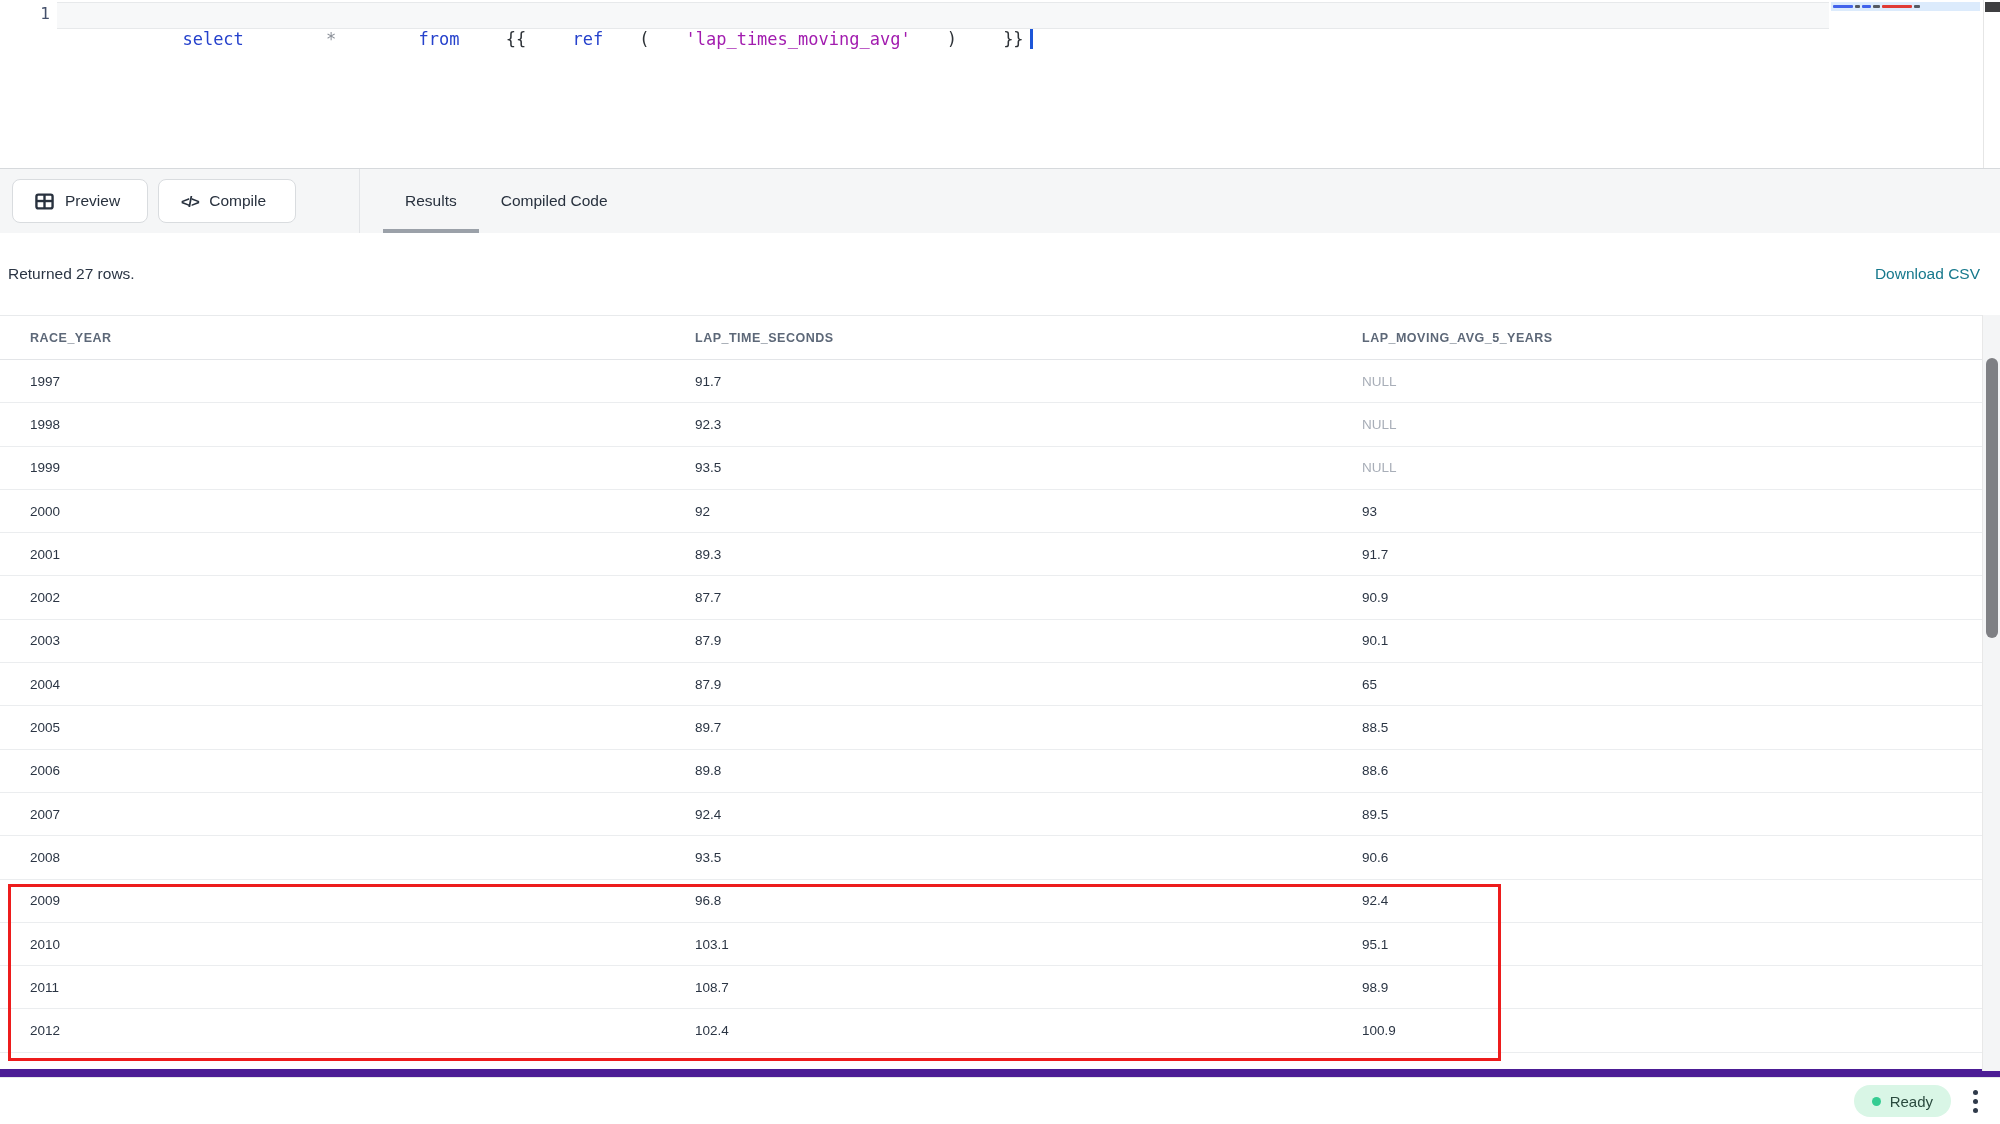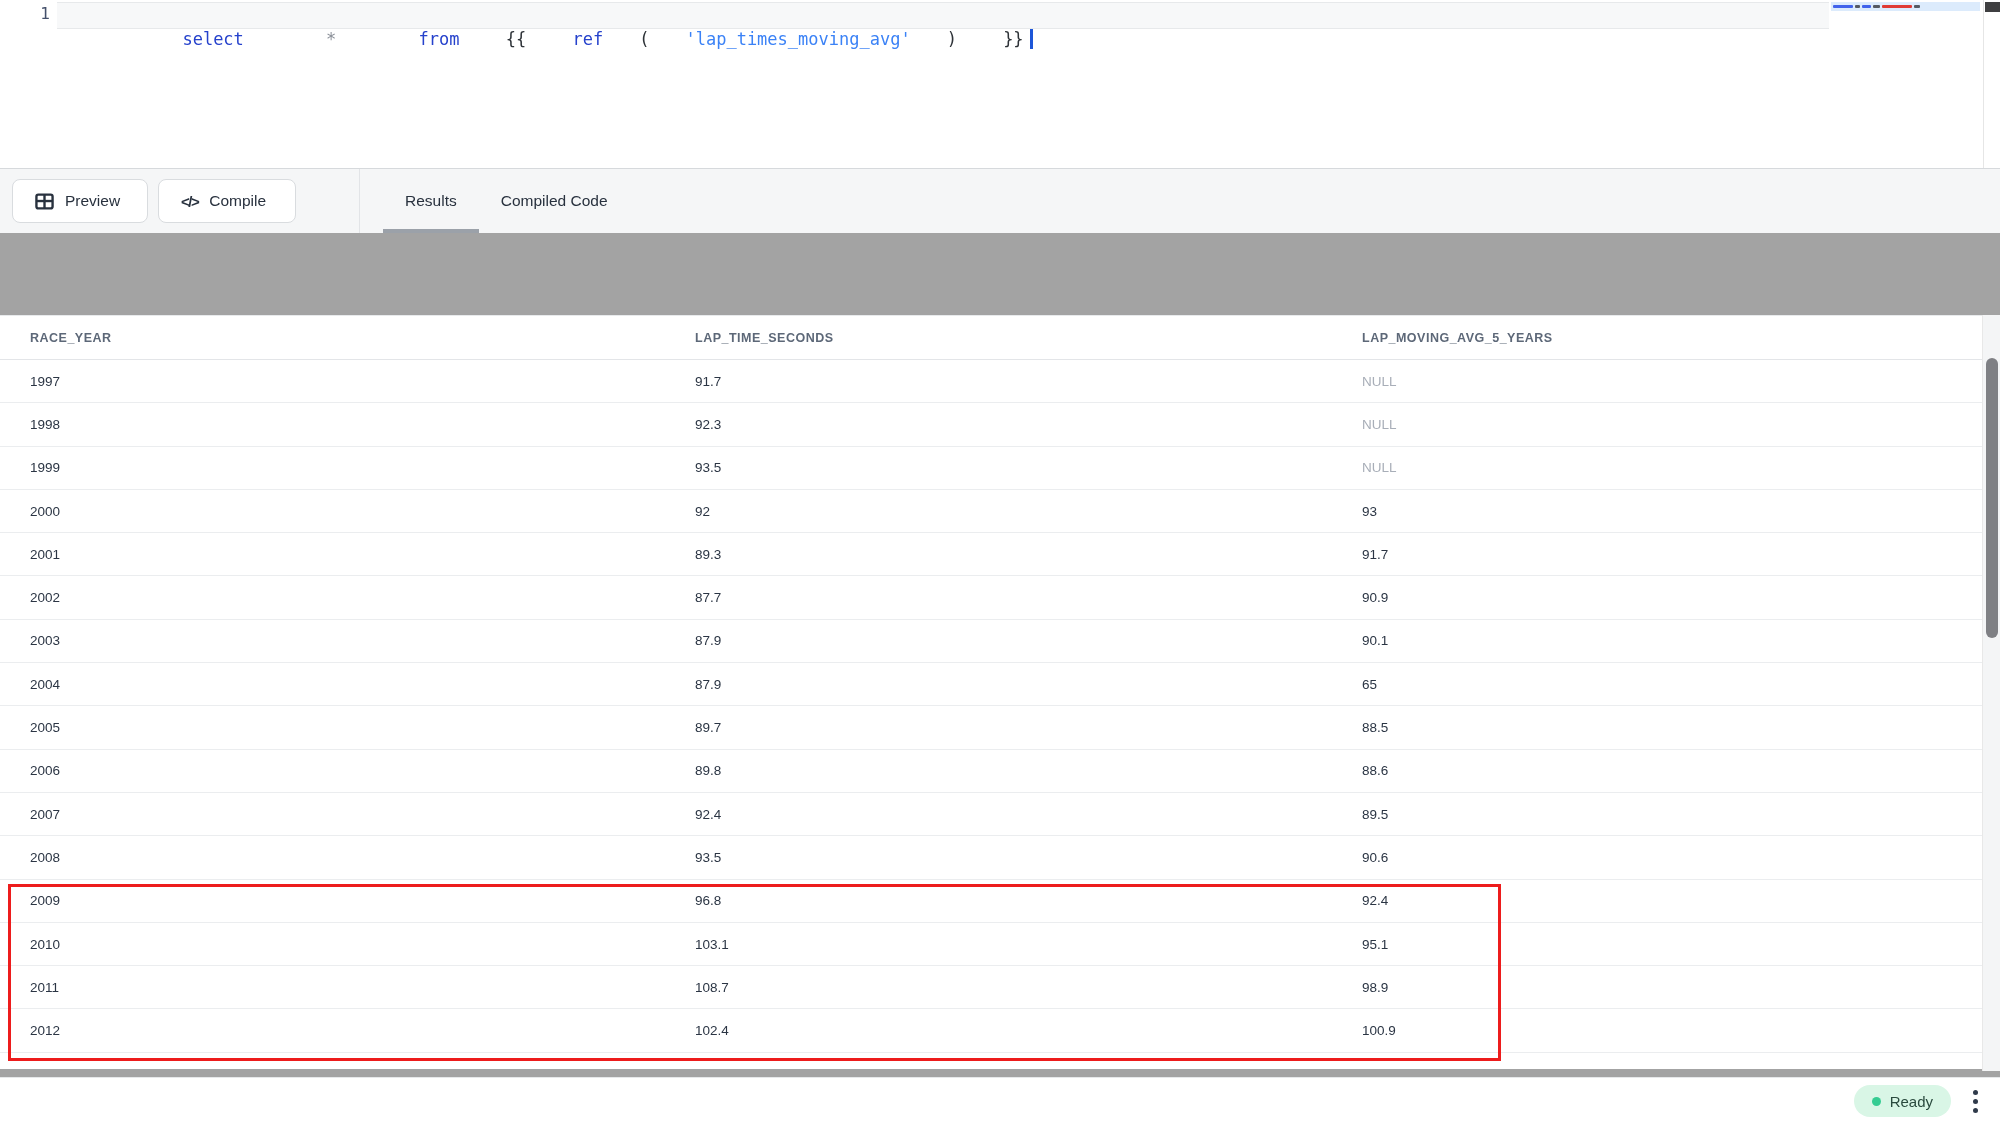--- a/index.html
+++ b/index.html
@@ -20,37 +20,37 @@
   .gutter-num {
     position: absolute; left: 28px; top: 4px; width: 22px; text-align: right;
     font-family: "DejaVu Sans Mono", monospace; font-size: 16px; color: #44506b;
   }
   .code-line {
     position: absolute; left: 85px; top: 3px; white-space: pre;
     font-family: "DejaVu Sans Mono", monospace; font-size: 17px; line-height: 24px; color: #2e3338;
   }
   .tok { white-space: pre; margin-left: 36px; }
   .tok-kw  { color: #2642cc; }
-  .tok-str { color: #3b82f6; }
+  .tok-str { color: #a21caf; }
   .tok-op  { color: #8a8f98; }
   .tok-pl  { color: #2e3338; }
   .cursor { display: inline-block; width: 3px; height: 20px; background: #1d56d8; vertical-align: -4px; margin-left: 6px; }
 
   .minimap { position: absolute; left: 1831px; top: 0; width: 150px; height: 168px; background: #fff; }
   .minimap-line { position: absolute; left: 0; top: 2px; width: 149px; height: 9px; background: #dcebfc; display: flex; align-items: center; padding-left: 2px; gap: 2px; }
   .mm { height: 3px; border-radius: 1px; }
   .mm-b { background: #4263eb; }
   .mm-d { background: #555a63; }
   .mm-r { background: #e03a34; }
 
   .editor-scrollbar { position: absolute; left: 1983px; top: 0; width: 17px; height: 168px; border-left: 1px solid #e6e6e6; background: #fff; }
   .editor-thumb { position: absolute; left: 1px; top: 2px; width: 15px; height: 10px; background: #3f3f41; }
 
   
-  .panel { position: absolute; left: 0; top: 168px; width: 2000px; height: 956px; border-top: 1px solid #d6d9dc; background: #a3a3a3; }
+  .panel { position: absolute; left: 0; top: 168px; width: 2000px; height: 956px; border-top: 1px solid #d6d9dc; background: #4c1d95; }
 
   .toolbar { position: absolute; left: 0; top: 0; width: 2000px; height: 64px; background: #f5f6f7; }
   .btn {
     position: absolute; top: 10px; height: 44px; display: inline-flex; align-items: center; gap: 11px;
     background: #ffffff; border: 1px solid #d9dcdf; border-radius: 8px; padding: 0 22px;
     font-size: 15.5px; font-weight: 500; color: #28313e; cursor: pointer;
   }
   .btn-preview { left: 12px; width: 136px; }
   .btn-compile { left: 158px; width: 138px; }
   .code-glyph { font-weight: 700; font-size: 15px; letter-spacing: -1.5px; color: #28313e; }
@@ -136,20 +136,24 @@
         <span class="code-glyph">&lt;/&gt;</span>
         <span>Compile</span>
       </button>
       <div class="toolbar-divider"></div>
       <div class="tabs">
         <div class="tab active">Results</div>
         <div class="tab">Compiled Code</div>
       </div>
     </div>
 
+    <div class="results-bar">
+      <span class="summary">Returned 27 rows.</span>
+      <span class="download">Download CSV</span>
+    </div>
 
     <div class="table">
       <div class="thead">
         <div class="th">RACE_YEAR</div>
         <div class="th">LAP_TIME_SECONDS</div>
         <div class="th">LAP_MOVING_AVG_5_YEARS</div>
       </div>
       <div class="tbody">
 
       <div class="tr">

